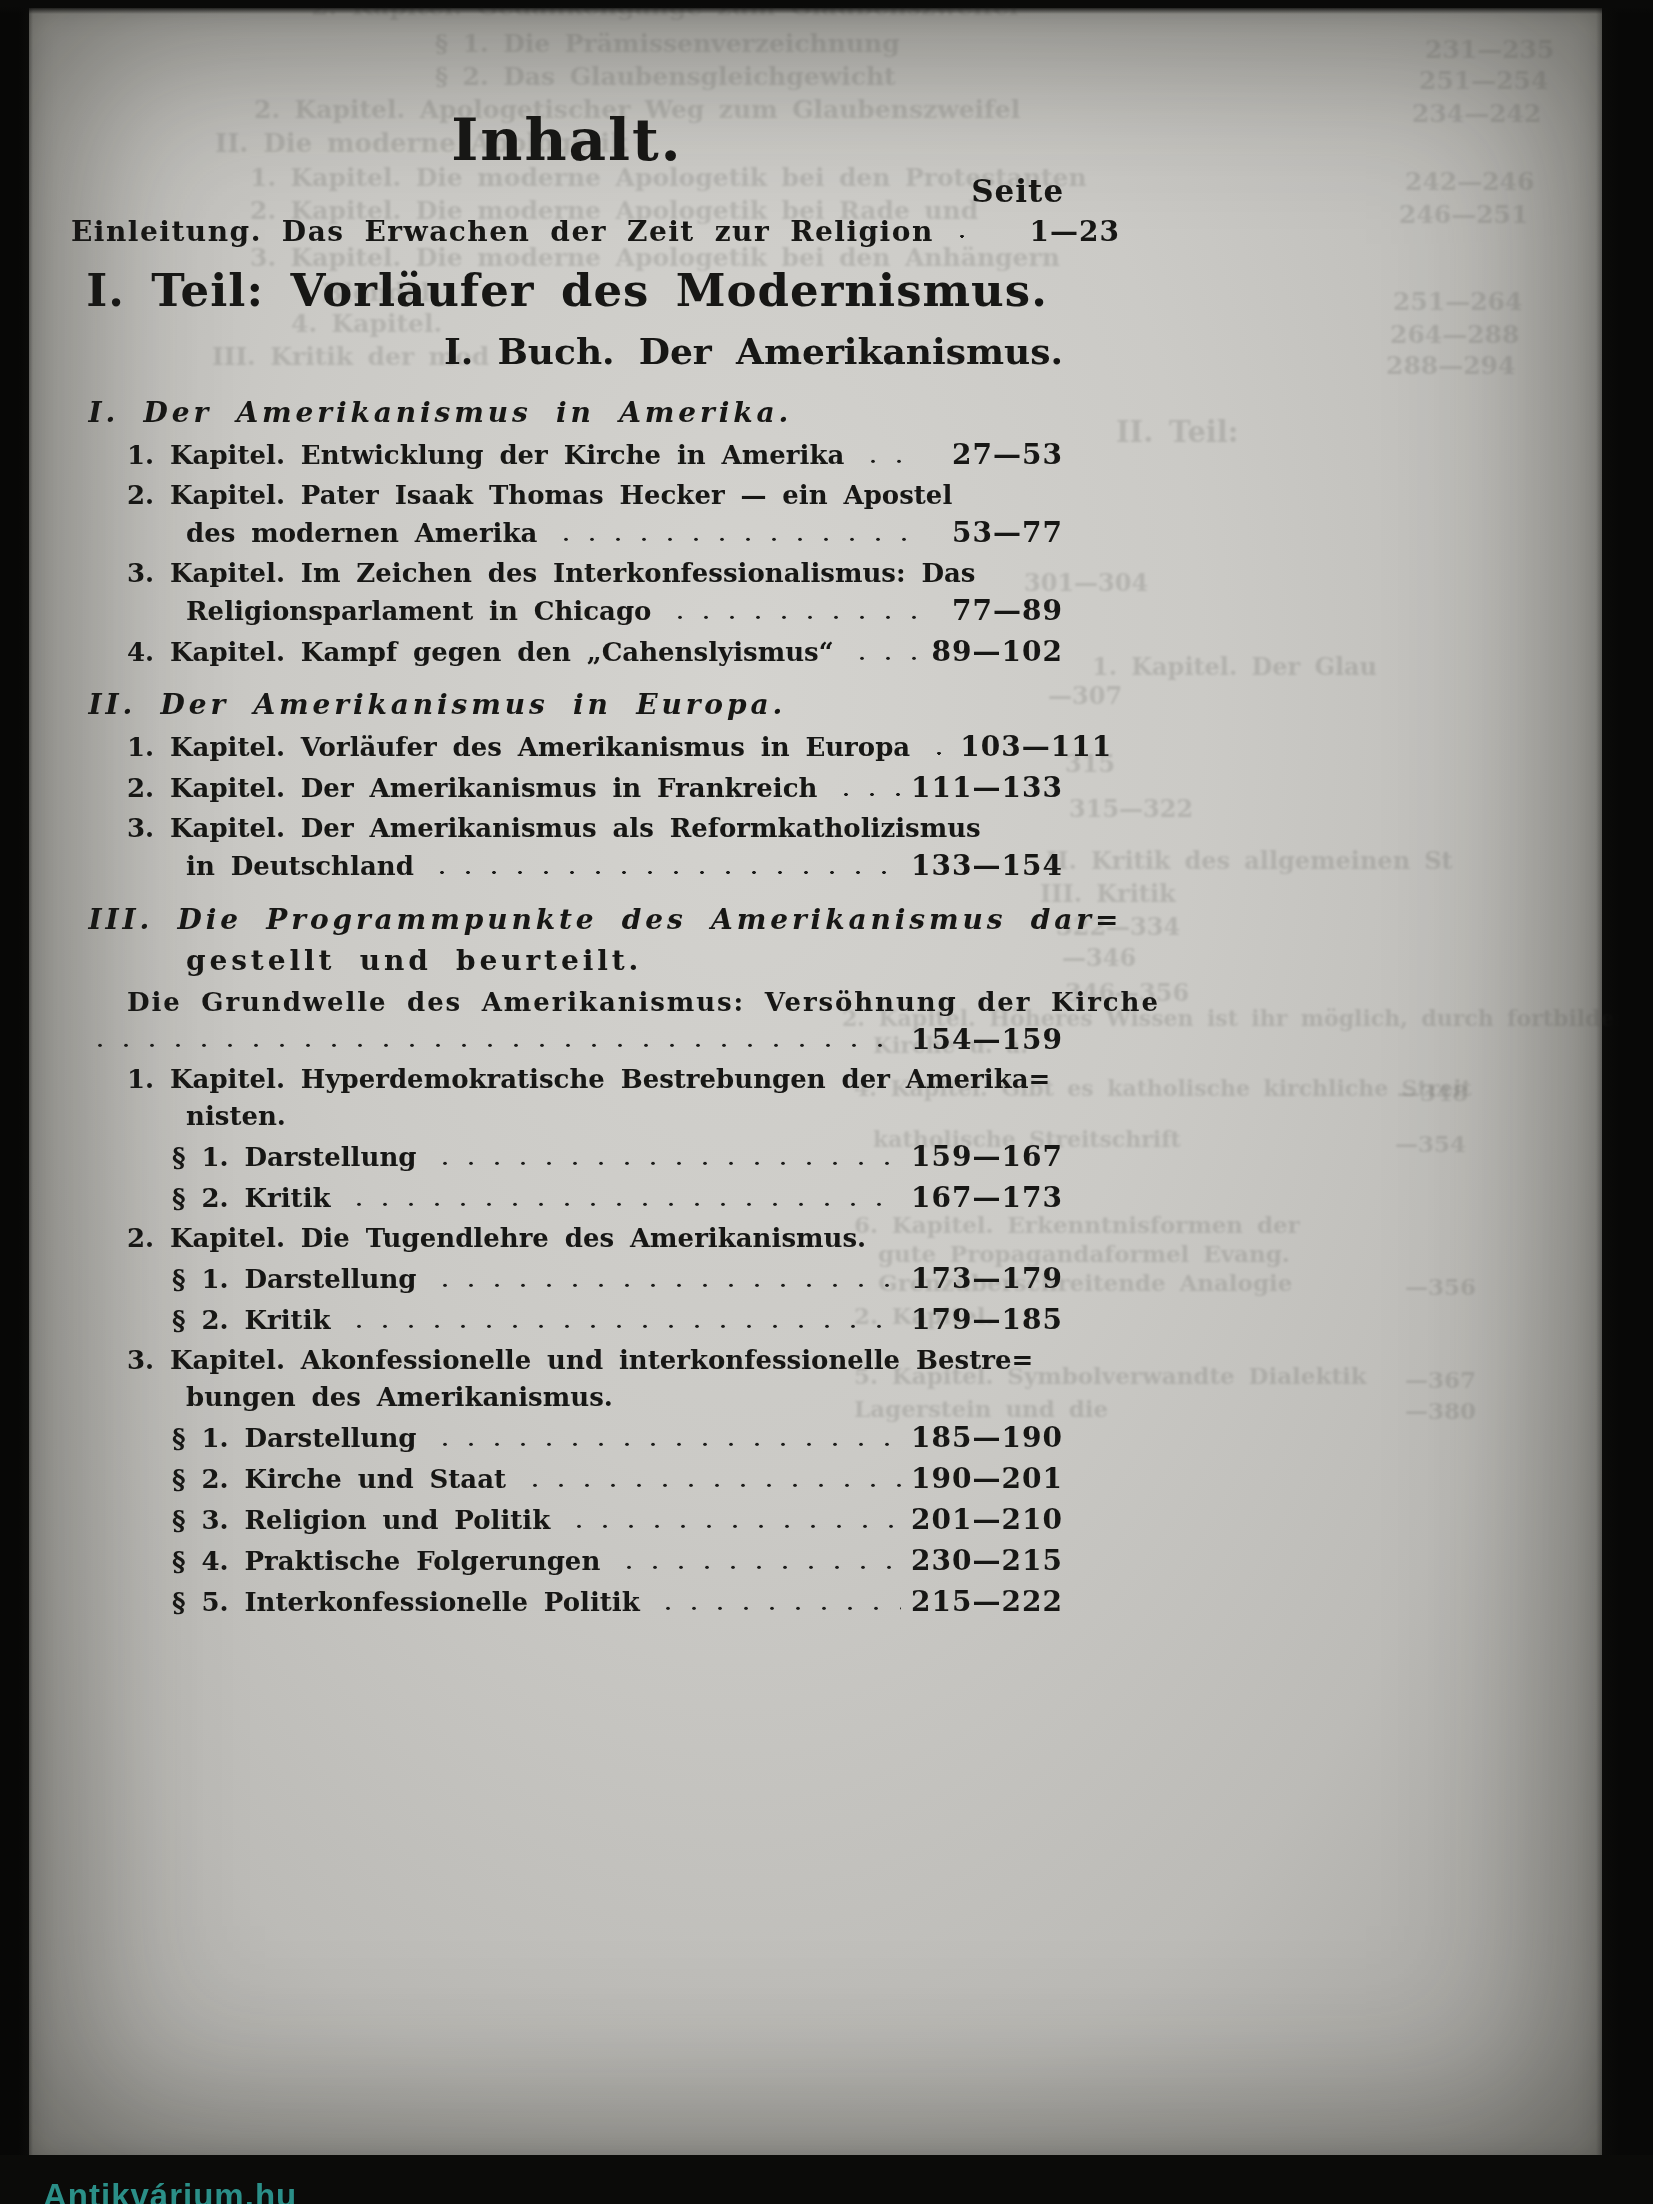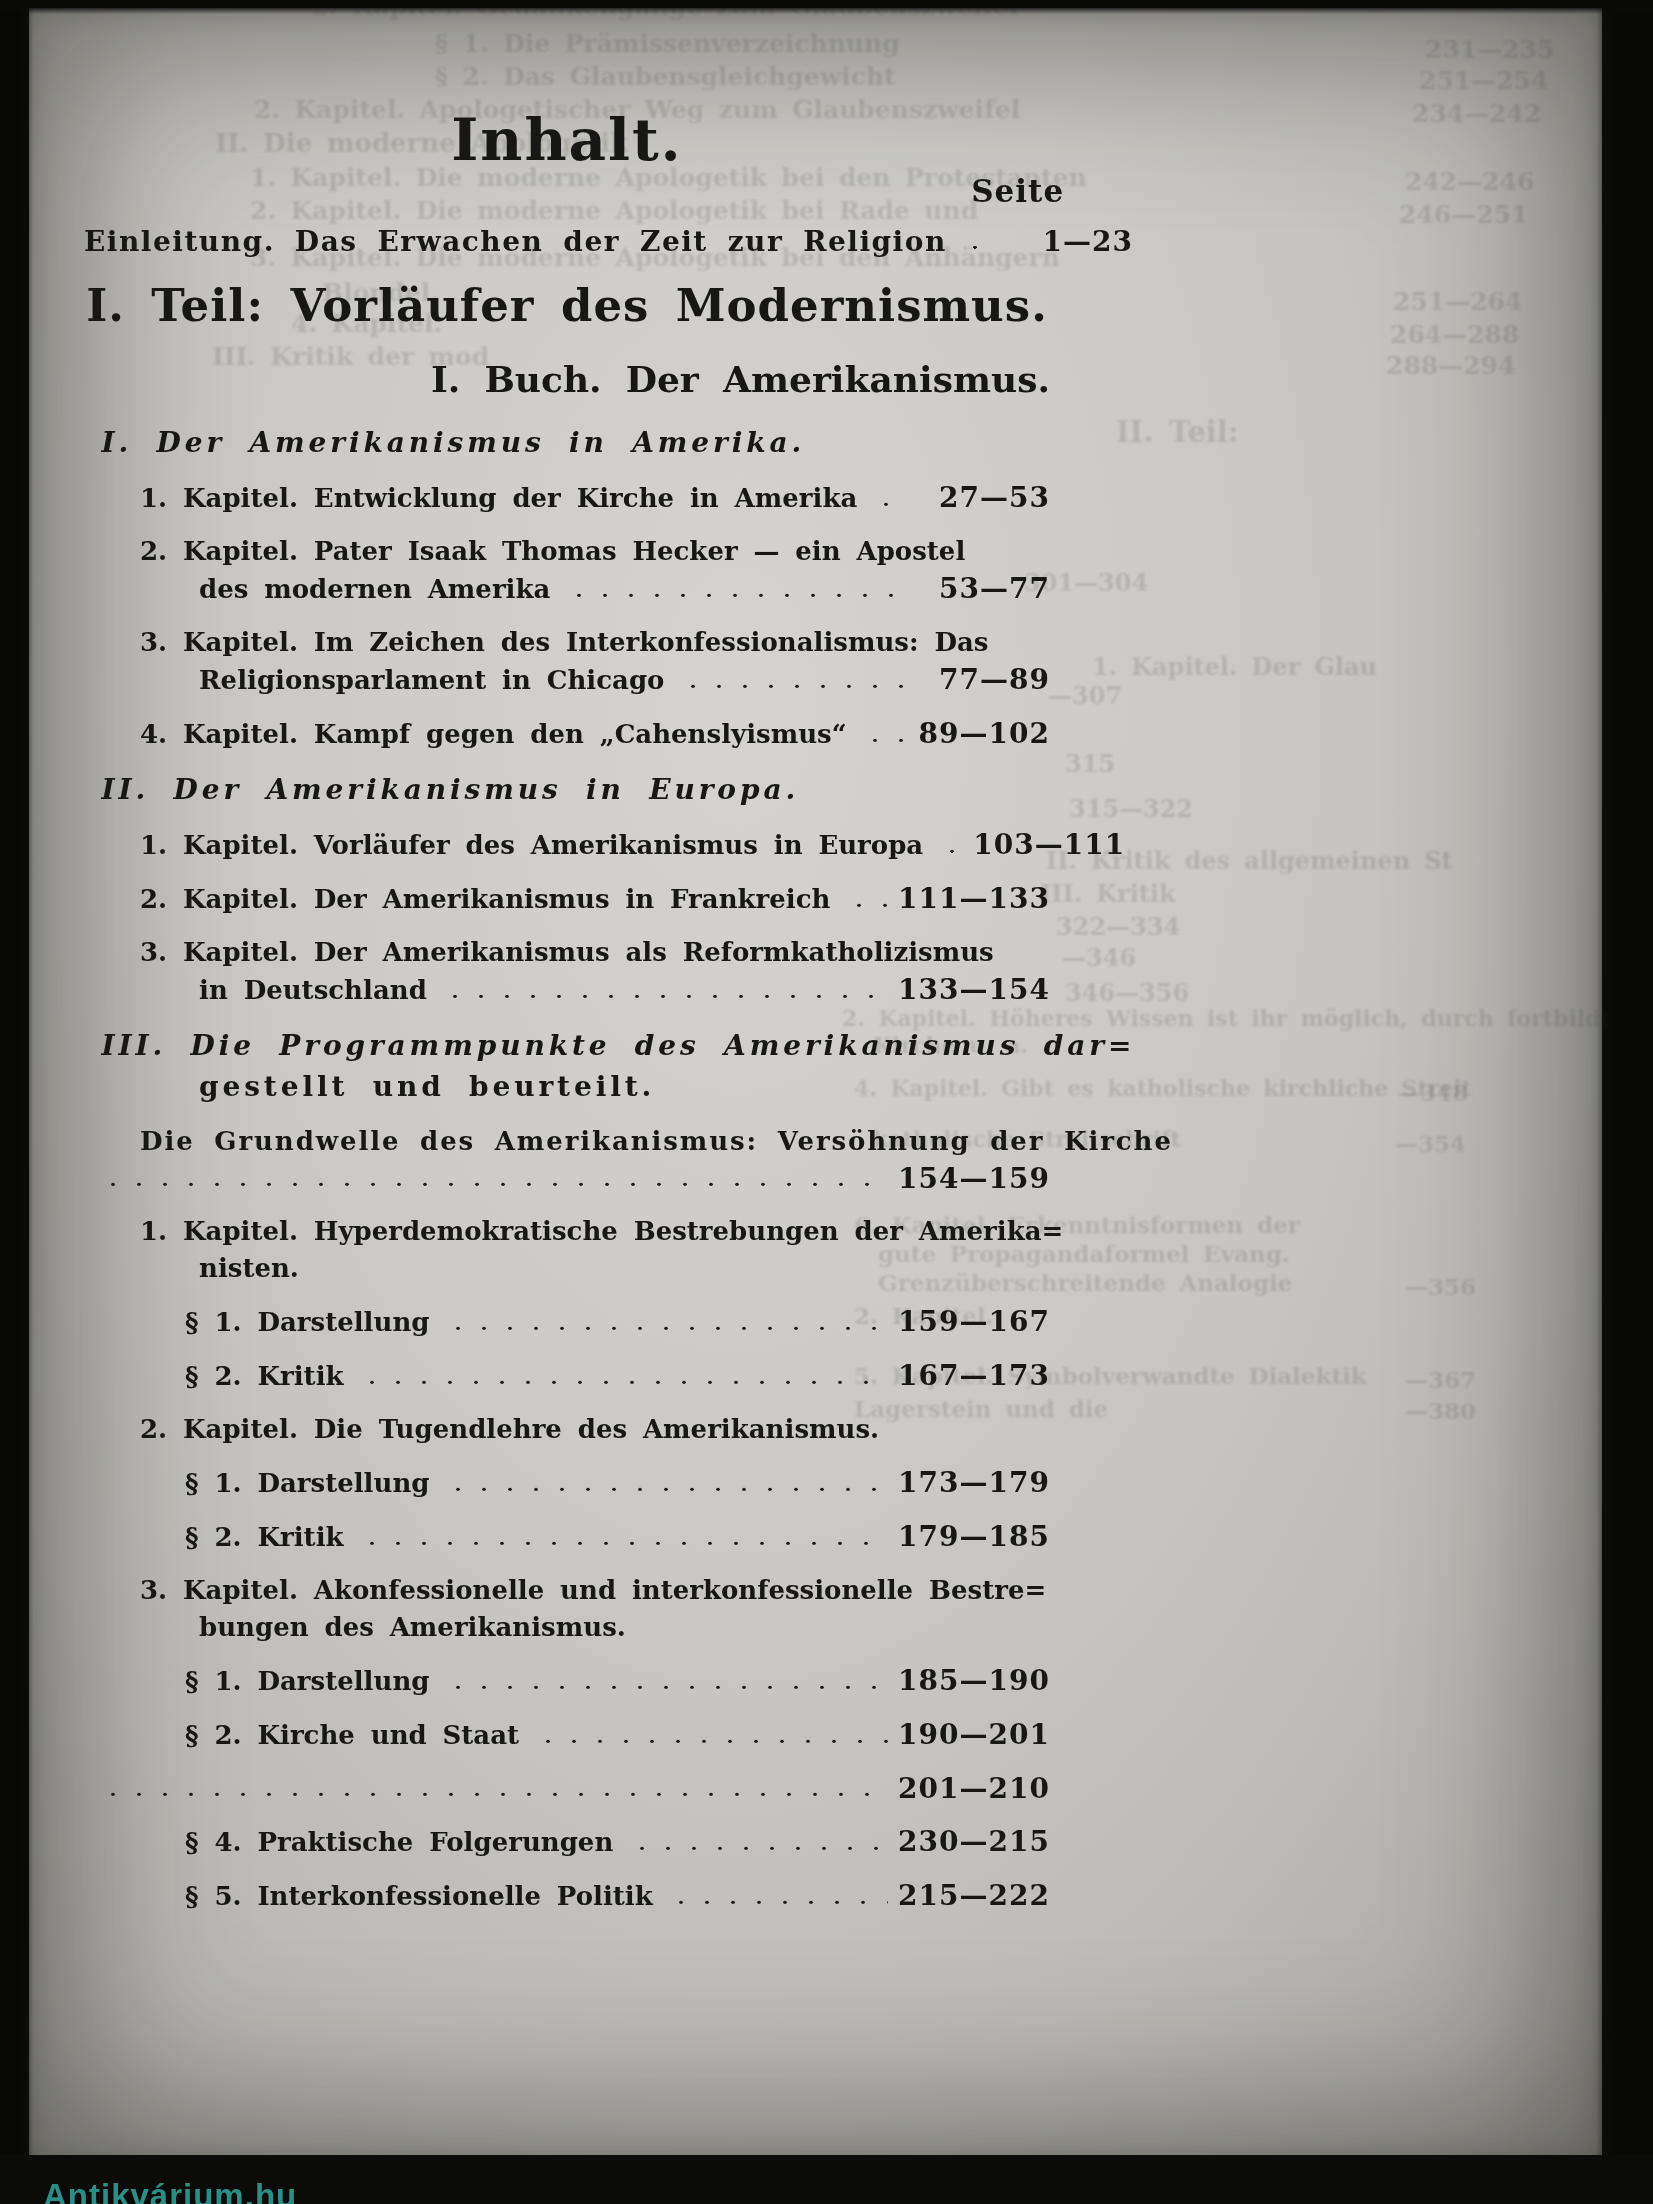--- a/index.html
+++ b/index.html
@@ -36,21 +36,21 @@
     color:#171715;
   }
   .doc-title{
     text-align:center;font-size:58px;font-weight:bold;letter-spacing:1.9px;
     line-height:64px;margin:0 0 3.9px 0;
   }
   .seite{
     text-align:right;font-size:31px;font-weight:bold;letter-spacing:1px;
     line-height:31px;padding-right:1.9px;
   }
-  .entry{margin:16px;}
+  .entry{margin:3px;}
   .entry .line{
     font-size:26px;font-weight:bold;line-height:37px;word-spacing:6.8px;
   }
   .entry .line.row{display:flex;align-items:baseline;}
   .txt{white-space:nowrap;display:inline-block;}
   .ind0{padding-left:0;}
   .ind1{padding-left:17.5px;font-style:italic;}
   .ind2{padding-left:56px;}
   .ind3{padding-left:115px;}
   .ind4{padding-left:101px;}
@@ -258,20 +258,21 @@
       </div>
       <div class="entry para">
         <div class="line row">
           <span class="txt ind4">§ 2.  Kirche und Staat</span>
           <span class="leader"></span>
           <span class="pages">190—201</span>
         </div>
       </div>
       <div class="entry para">
         <div class="line row">
+          <span class="txt ind4">§ 3.  Religion und Politik</span>
           <span class="leader"></span>
           <span class="pages">201—210</span>
         </div>
       </div>
       <div class="entry para">
         <div class="line row">
           <span class="txt ind4">§ 4.  Praktische Folgerungen</span>
           <span class="leader"></span>
           <span class="pages">230—215</span>
         </div>

